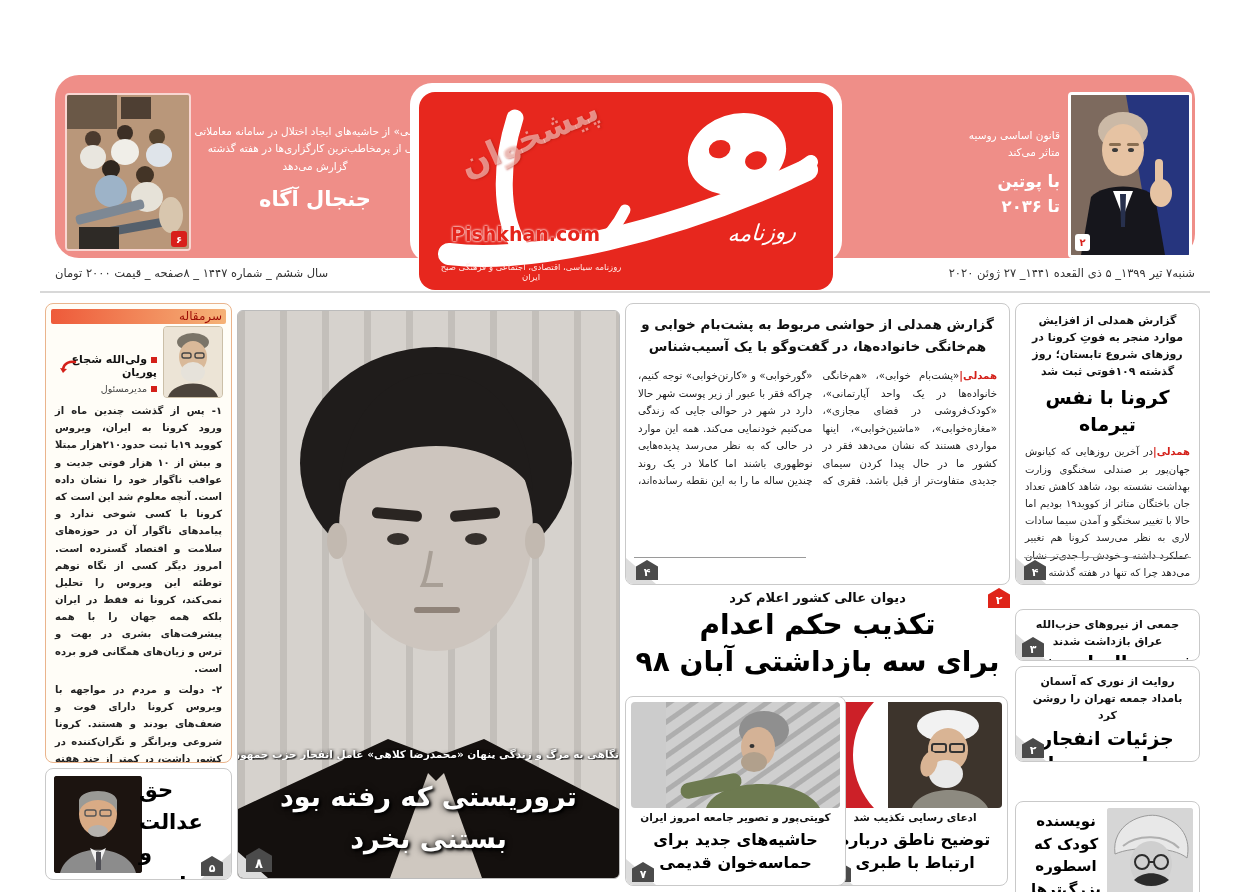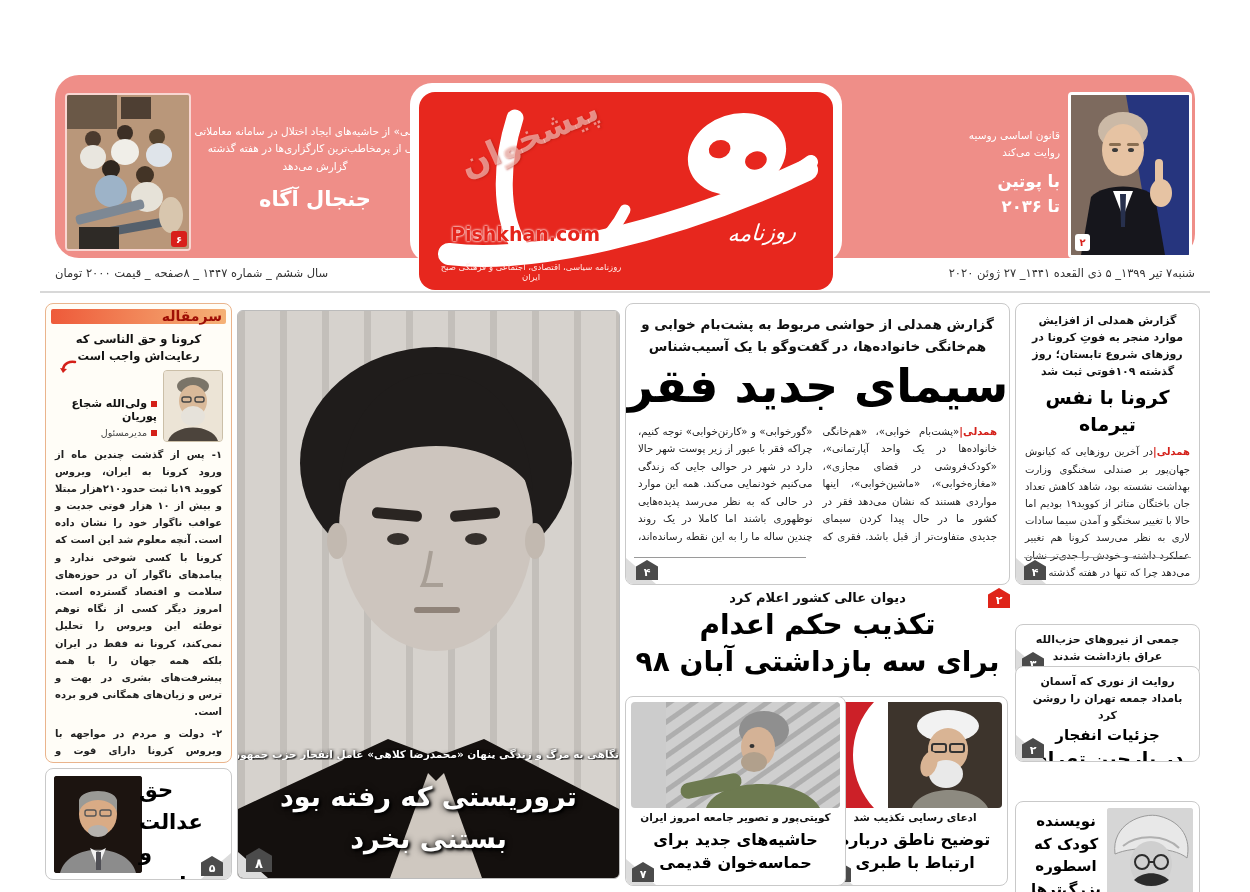--- a/index.html
+++ b/index.html
@@ -61,21 +61,21 @@
   
   .rc-kick{margin:8px 8px 0;font-size:11px;line-height:1.55;}
   .rc-hl{font-size:19px;line-height:1.4;margin-top:4px;}
   .rc-body{padding:6px 9px 0;font-size:10px;}
   .writer-title{position:absolute;left:6px;top:8px;width:88px;font-size:15px;font-weight:bold;line-height:1.5;text-align:center;}
   .writer-photo{position:absolute;right:6px;top:6px;width:86px;height:102px;border-radius:3px;overflow:hidden;background:#d6d6d6;}
 
   
   .ed-box{position:absolute;left:45px;top:303px;width:187px;height:460px;background:#fffdf7;border:1.5px solid #eab48c;border-radius:8px;overflow:hidden;box-sizing:border-box;}
   .ed-bar{height:15px;margin:5px 5px 0;background:linear-gradient(to left,#f5b277,#ee5a3a);border-radius:2px;position:relative;}
-  .ed-label{position:absolute;right:4px;top:-1px;font-size:14px;font-weight:bold;color:#9e0e05;line-height:16px;}
+  .ed-label{position:absolute;right:4px;top:-1px;font-size:12px;font-weight:normal;color:#9e0e05;line-height:16px;}
   .ed-title{margin:7px 8px 2px;font-size:11.5px;font-weight:bold;line-height:1.5;text-align:center;color:#111;}
   .ed-author{display:flex;align-items:flex-end;padding:2px 8px 0;gap:6px;}
   .ed-photo{width:58px;height:70px;border:1px solid #cbbfa8;border-radius:4px;overflow:hidden;background:#ece4d6;flex:0 0 auto;}
   .ed-names{flex:1;padding-bottom:4px;}
   .ed-name{font-size:11px;font-weight:bold;color:#111;}
   .ed-role{font-size<:9.5px;font-size:9.5px;color:#444;margin-top:4px;}
   .bullet{display:inline-block;width:6px;height:6px;background:#d42019;margin-left:4px;}
   .ed-body{padding:4px 9px 0;font-size:10px;font-weight:bold;}
   .ed-body p{margin:0 0 4px;}
   .ed-arrow{position:absolute;left:14px;top:56px;}
@@ -140,21 +140,21 @@
         <path d="M352,96 C366,88 378,80 392,70" stroke="#fff" stroke-width="14" fill="none" stroke-linecap="round"></path>
       </svg>
       <div class="logo-script">روزنامه</div>
       <div class="logo-tagline">روزنامه سیاسی، اقتصادی، اجتماعی و فرهنگی صبح ایران</div>
     </div>
     <div class="wm-diag">پیشخوان</div>
     <div class="wm-site">Pishkhan.com</div>
 
     <div class="teaser-right">
       <div class="tk">قانون اساسی روسیه</div>
-      <div class="tk">روایت می‌کند</div>
+      <div class="tk">متاثر می‌کند</div>
       <div class="tt">با پوتین</div>
       <div class="tt" style="margin-top:0">تا ۲۰۳۶</div>
     </div>
 
     <div class="putin-frame">
       <svg width="118" height="160" viewBox="0 0 118 160">
         <rect width="118" height="160" fill="#7d6a5e"></rect>
         <polygon points="55,0 118,0 118,160 82,160" fill="#26357e"></polygon>
         <ellipse cx="52" cy="36" rx="25" ry="19" fill="#cbb9a6"></ellipse>
         <ellipse cx="52" cy="55" rx="21" ry="26" fill="#e6c3a3"></ellipse>
@@ -171,21 +171,20 @@
       <div class="badge-white">۲</div>
     </div>
   </header>
 
   <div class="date-right">شنبه۷ تیر ۱۳۹۹_ ۵ ذی القعده ۱۴۴۱_ ۲۷ ژوئن ۲۰۲۰</div>
   <div class="date-left">سال ششم _ شماره ۱۴۴۷ _ ۸صفحه _ قیمت ۲۰۰۰ تومان</div>
   <div class="rule-top"></div>
 
   <section class="nbox" style="left:625px;top:303px;width:385px;height:282px;">
     <div class="kick lead-kick">گزارش همدلی از حواشی مربوط به پشت‌بام خوابی و هم‌خانگی خانواده‌ها، در گفت‌وگو با یک آسیب‌شناس</div>
-    <div class="hl lead-hl">سیمای جدید فقر</div>
     <div class="lead-cols body-txt">
       <div><span class="brand">همدلی|</span><span>«پشت‌بام خوابی»، «هم‌خانگی خانواده‌ها در یک واحد آپارتمانی»، «کودک‌فروشی در فضای مجازی»، «مغازه‌خوابی»، «ماشین‌خوابی»، اینها مواردی هستند که نشان می‌دهد فقر در کشور ما در حال پیدا کردن سیمای جدیدی متفاوت‌تر از قبل باشد. فقری که به نظر می‌رسد برای جست‌وجوی آن اصلا نیاز نیست سری به حاشیه‌نشین‌ها بزنیم و یا برای دیدنش به گزارش‌های مربوط به</span></div>
       <div>«گورخوابی» و «کارتن‌خوابی» توجه کنیم، چراکه فقر با عبور از زیر پوست شهر حالا دارد در شهر در حوالی جایی که زندگی می‌کنیم خودنمایی می‌کند. همه این موارد در حالی که به نظر می‌رسد پدیده‌هایی نوظهوری باشند اما کاملا در یک روند چندین ساله ما را به این نقطه رسانده‌اند، طوری که حالا باید گفت «طبیعی است که شاهد دیدن این اتفاق‌ها باشیم»</div>
     </div>
     <div class="rl" style="left:8px;bottom:26px;width:172px;"></div>
     <div class="fold-l"></div>
     <div class="pm" style="left:10px;bottom:4px;">۴</div>
   </section>
 
   <section class="sec">
@@ -248,30 +247,30 @@
 
   <section class="nbox" style="left:1015px;top:303px;width:185px;height:282px;">
     <div class="kick rc-kick">گزارش همدلی از افزایش موارد منجر به فوتِ کرونا در روزهای شروع تابستان؛ روز گذشته ۱۰۹فوتی ثبت شد</div>
     <div class="hl rc-hl">کرونا با نفس تیرماه</div>
     <div class="body-txt rc-body"><span class="brand">همدلی|</span><span>در آخرین روزهایی که کیانوش جهان‌پور بر صندلی سخنگوی وزارت بهداشت نشسته بود، شاهد کاهش تعداد جان باختگان متاثر از کووید۱۹ بودیم اما حالا با تغییر سخنگو و آمدن سیما سادات لاری به نظر می‌رسد کرونا هم تغییر عملکرد داشته و خودش را جدی‌تر نشان می‌دهد چرا که تنها در هفته گذشته تعداد جانباختگان این ویروس جهان‌گیر در ایران خودش را بالای عدد صد نگه داشته و نیم نگاهی هم برای بازگشت به روزهای فروردین و اردیبهشت دارد.</span></div>
     <div class="rl" style="left:8px;right:8px;bottom:26px;"></div>
     <div class="fold-l"></div>
     <div class="pm" style="left:8px;bottom:4px;">۴</div>
   </section>
 
-  <section class="nbox" style="left:1015px;top:624px;width:185px;height:52px;">
+  <section class="nbox" style="left:1015px;top:609px;width:185px;height:52px;">
     <div class="kick rc-kick" style="margin-top:6px;">جمعی از نیروهای حزب‌الله عراق بازداشت شدند</div>
     <div class="hl" style="font-size:18.5px;margin-top:2px;">شب پر التهاب بغداد</div>
     <div class="fold-l"></div>
     <div class="pm" style="left:6px;bottom:3px;">۳</div>
   </section>
 
   <section class="nbox" style="left:1015px;top:666px;width:185px;height:96px;">
     <div class="kick rc-kick" style="margin-top:6px;">روایت از نوری که آسمان بامداد جمعه تهران را روشن کرد</div>
-    <div class="hl" style="font-size:15px;line-height:1.3;margin-top:2px;">جزئیات انفجار</div>
+    <div class="hl" style="font-size:19px;line-height:1.3;margin-top:2px;">جزئیات انفجار</div>
     <div class="hl" style="font-size:19px;line-height:1.3;">در پارچین تهران</div>
     <div class="fold-l"></div>
     <div class="pm" style="left:6px;bottom:3px;">۲</div>
   </section>
 
   <section class="nbox" style="left:1015px;top:801px;width:185px;height:148px;">
     <div class="writer-photo">
       <svg width="86" height="102" viewBox="0 0 86 102">
         <rect width="86" height="102" fill="#d6d6d6"></rect>
         <path d="M8,46 C4,16 36,4 52,8 C76,14 84,32 80,50 C66,38 26,38 8,46 Z" fill="#e8e8e8" stroke="#9a9a9a"></path>
@@ -322,21 +321,20 @@
     <div class="mp-hl" style="bottom:66px;">تروریستی که رفته بود</div>
     <div class="mp-hl" style="bottom:24px;">بستنی بخرد</div>
     <div class="fold-l"></div>
     <div class="pm mp-pm" style="left:8px;bottom:6px;">۸</div>
   </section>
 
   <section class="ed-box">
     <div class="ed-bar">
       <span class="ed-label">سرمقاله</span>
     </div>
-    <div class="ed-title">کرونا و حق الناسی که رعایت‌اش واجب است</div>
     <svg class="ed-arrow" width="18" height="14" viewBox="0 0 18 14">
       <path d="M15,2 C10,1 4,3 3,9" fill="none" stroke="#d42019" stroke-width="2.4" stroke-linecap="round"></path>
       <polygon points="0,8 7,9 3,13" fill="#d42019"></polygon>
     </svg>
     <div class="ed-author">
       <div class="ed-photo">
         <svg width="58" height="70" viewBox="0 0 58 70">
           <rect width="58" height="70" fill="#ece4d6"></rect>
           <ellipse cx="29" cy="15" rx="16" ry="9" fill="#7a7468"></ellipse>
           <ellipse cx="29" cy="30" rx="14" ry="16" fill="#d9b999"></ellipse>

